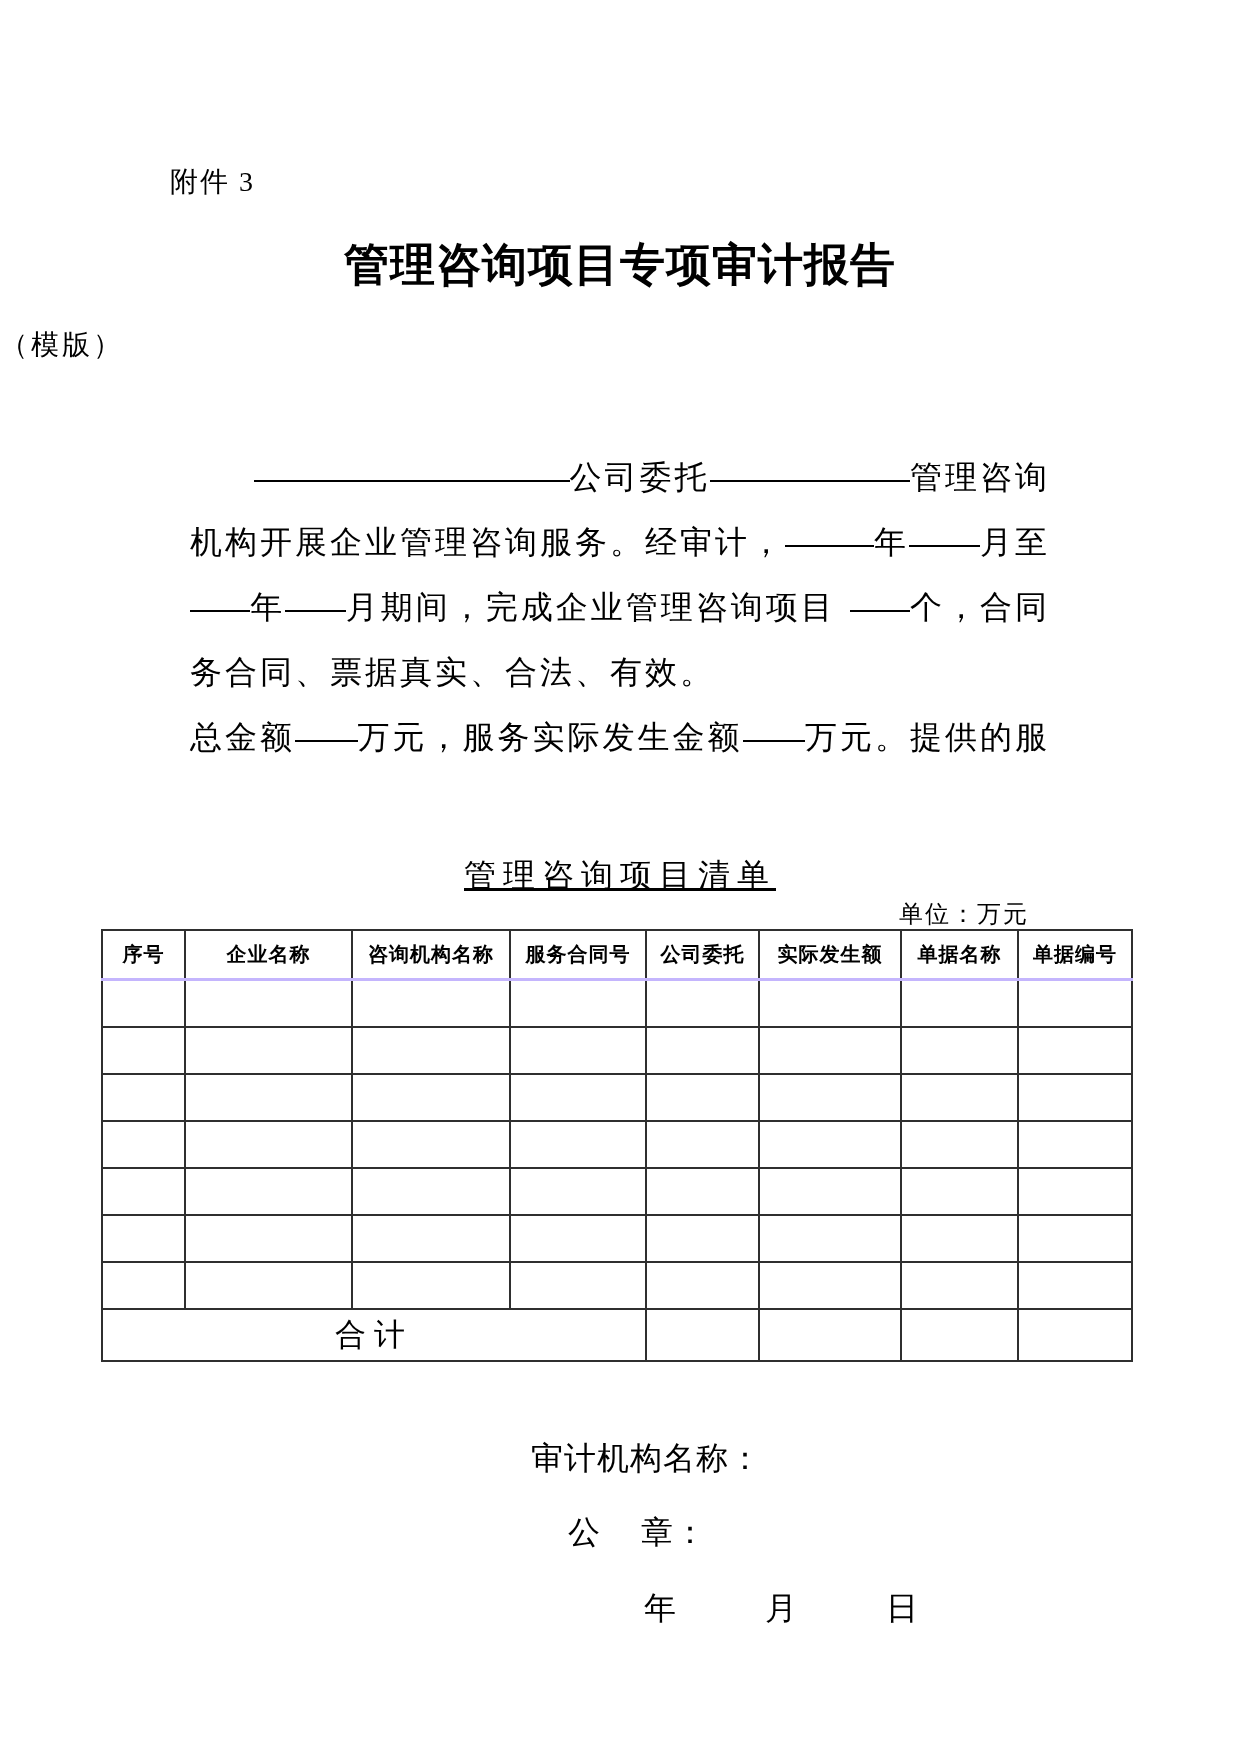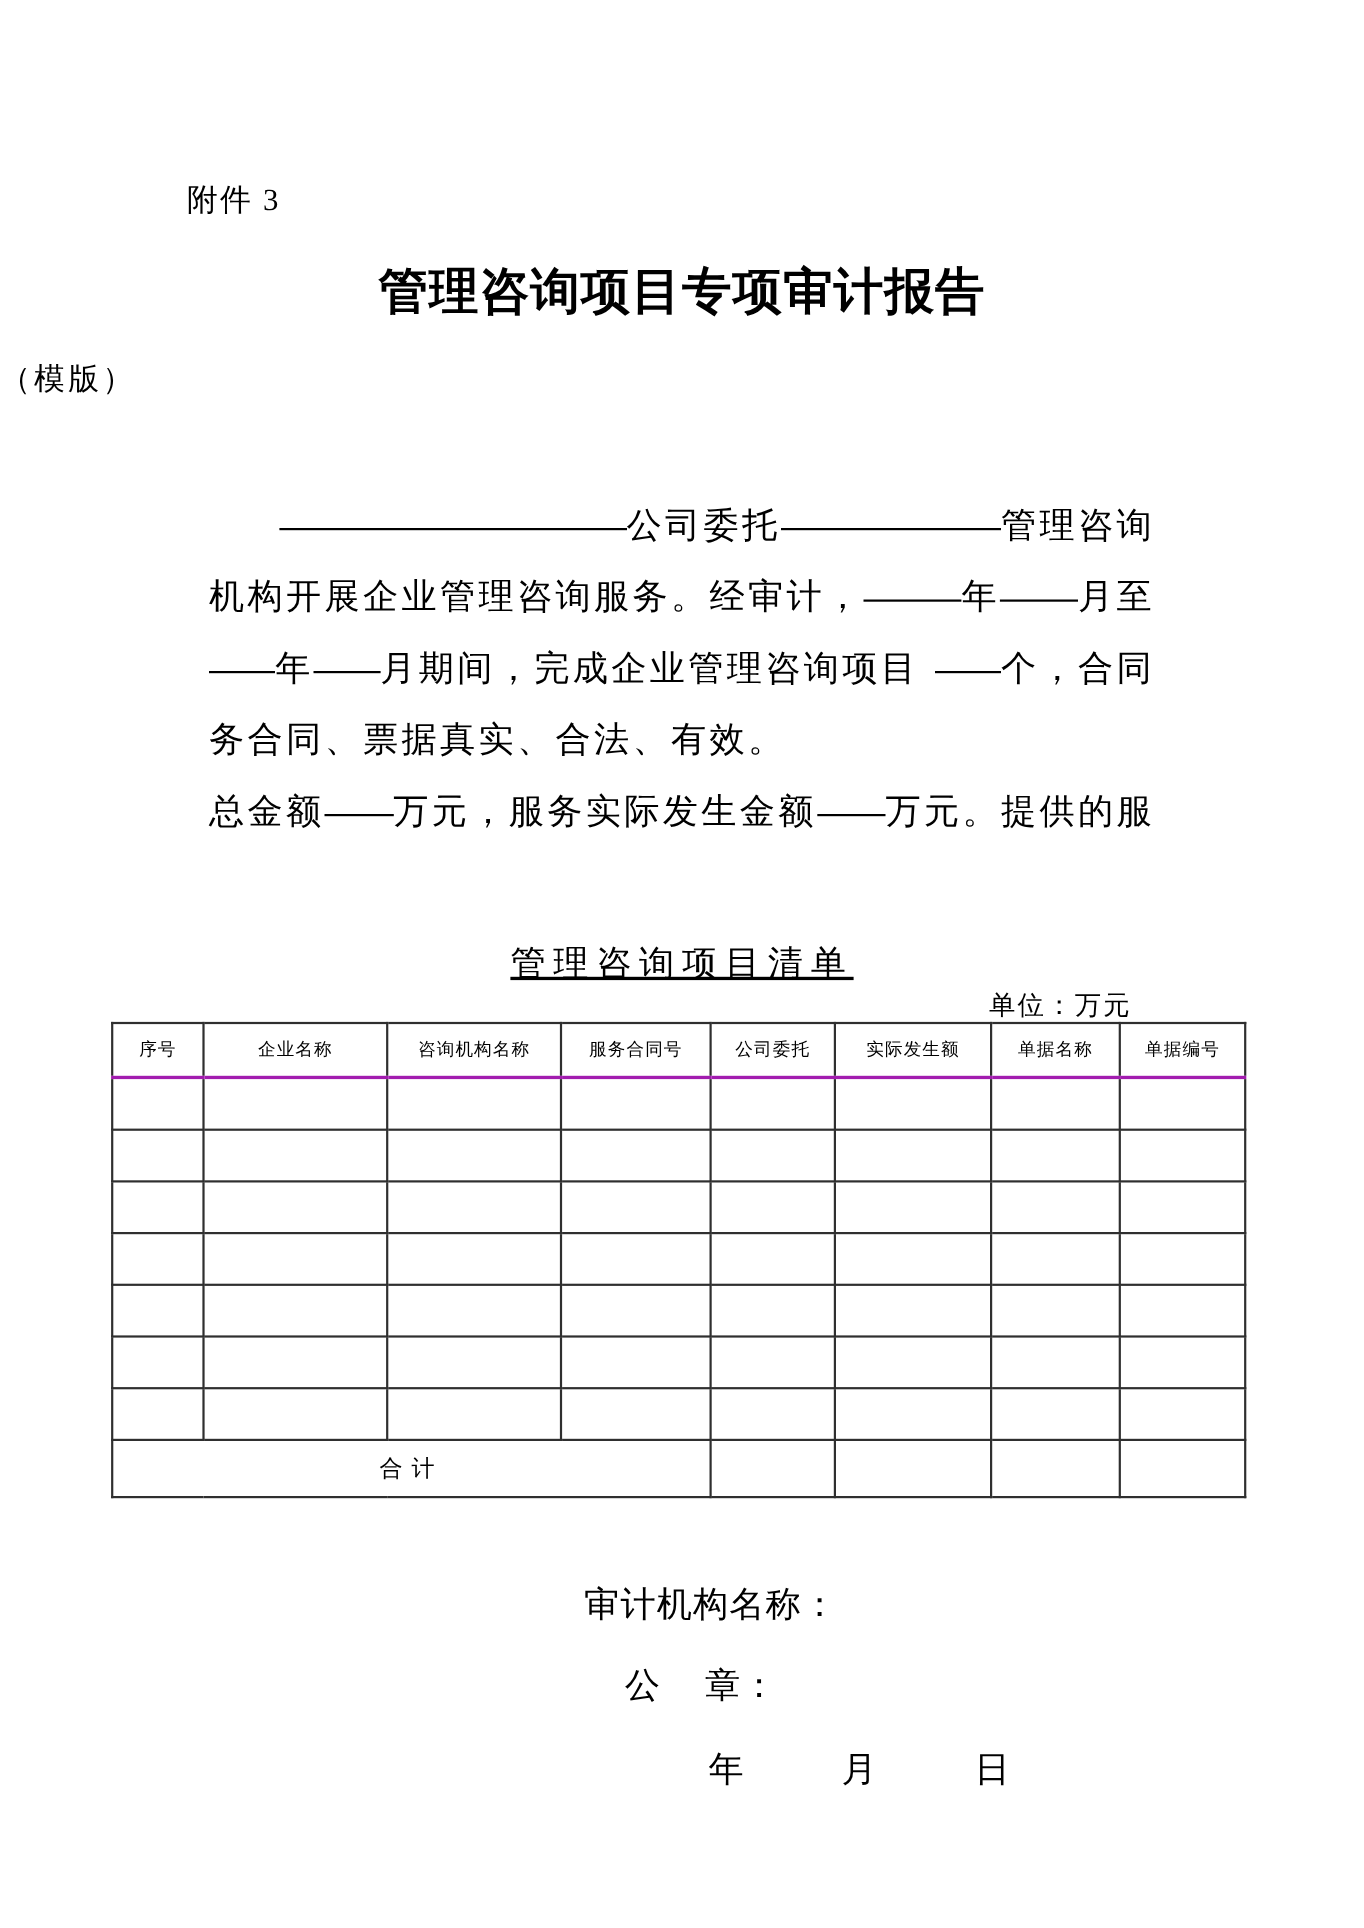--- a/index.html
+++ b/index.html
@@ -34,25 +34,25 @@
   .b-l2a{flex:1.2 1 70px;} .b-l2b{flex:1 1 55px;}
   .b-l3{flex:1 1 60px;}
   .b-l4{flex:1 1 60px;}
   
   #list-title{left:0;top:854px;width:1240px;text-align:center;font-size:32px;letter-spacing:7px;text-decoration:underline;}
   #unit-label{left:101px;top:898px;width:1030px;text-align:right;box-sizing:border-box;padding-right:102px;font-size:24px;letter-spacing:2px;}
   #table-wrap{left:101px;top:929px;width:1030px;}
   table{border-collapse:collapse;table-layout:fixed;width:1030px;}
   th,td{border:2px solid #2f2f2f;padding:0;text-align:center;vertical-align:middle;}
   thead th{
-    height:47px;font-size:16px;font-weight:normal;letter-spacing:1px;
-    border-bottom:3px solid #a21caf;
+    height:47px;font-size:20px;font-weight:bold;letter-spacing:1px;
+    border-bottom:3px solid #c4b5fd;
   }
   tbody tr.datarow td{height:45px;}
-  tr#total-row td{height:50px;font-size:21px;letter-spacing:8px;border-radius:13px;}
+  tr#total-row td{height:50px;font-size:31px;letter-spacing:8px;border-radius:13px;}
   
   .sig{font-size:32px;letter-spacing:1px;}
   #auditor-line{left:531px;top:1437px;}
   #seal-line{left:544px;top:1511px;margin-left:24px;}
   #date-line{left:644px;top:1587px;}
   .gap40{display:inline-block;width:40px;}
   .gap88{display:inline-block;width:88px;}
 </style>
 </head>
 <body>

